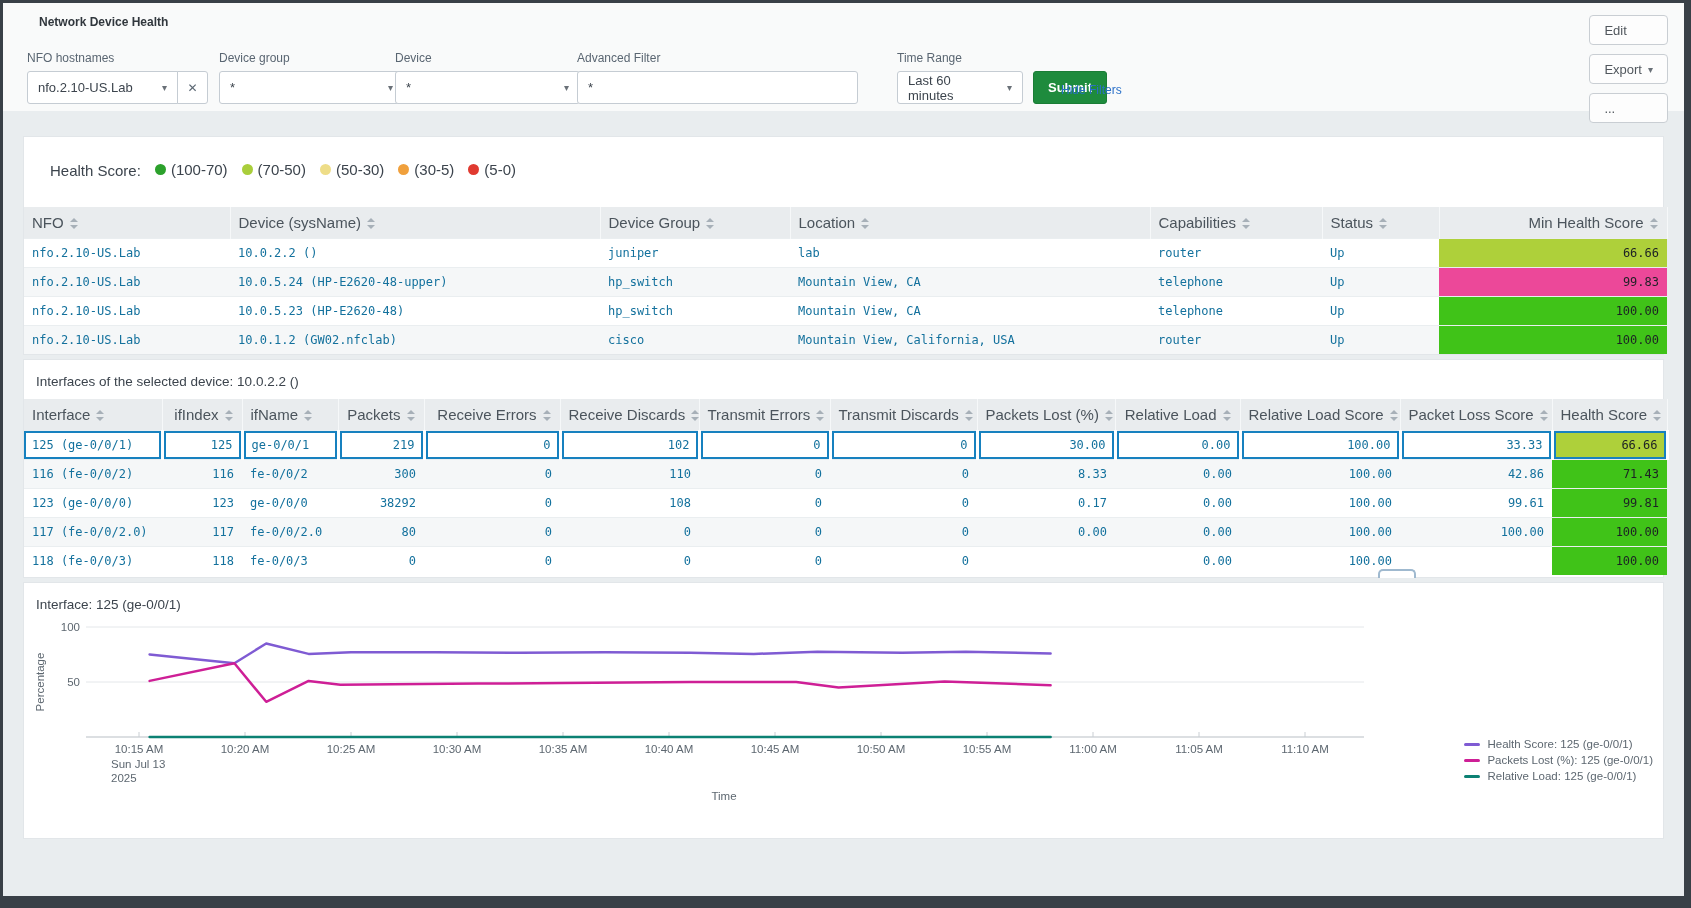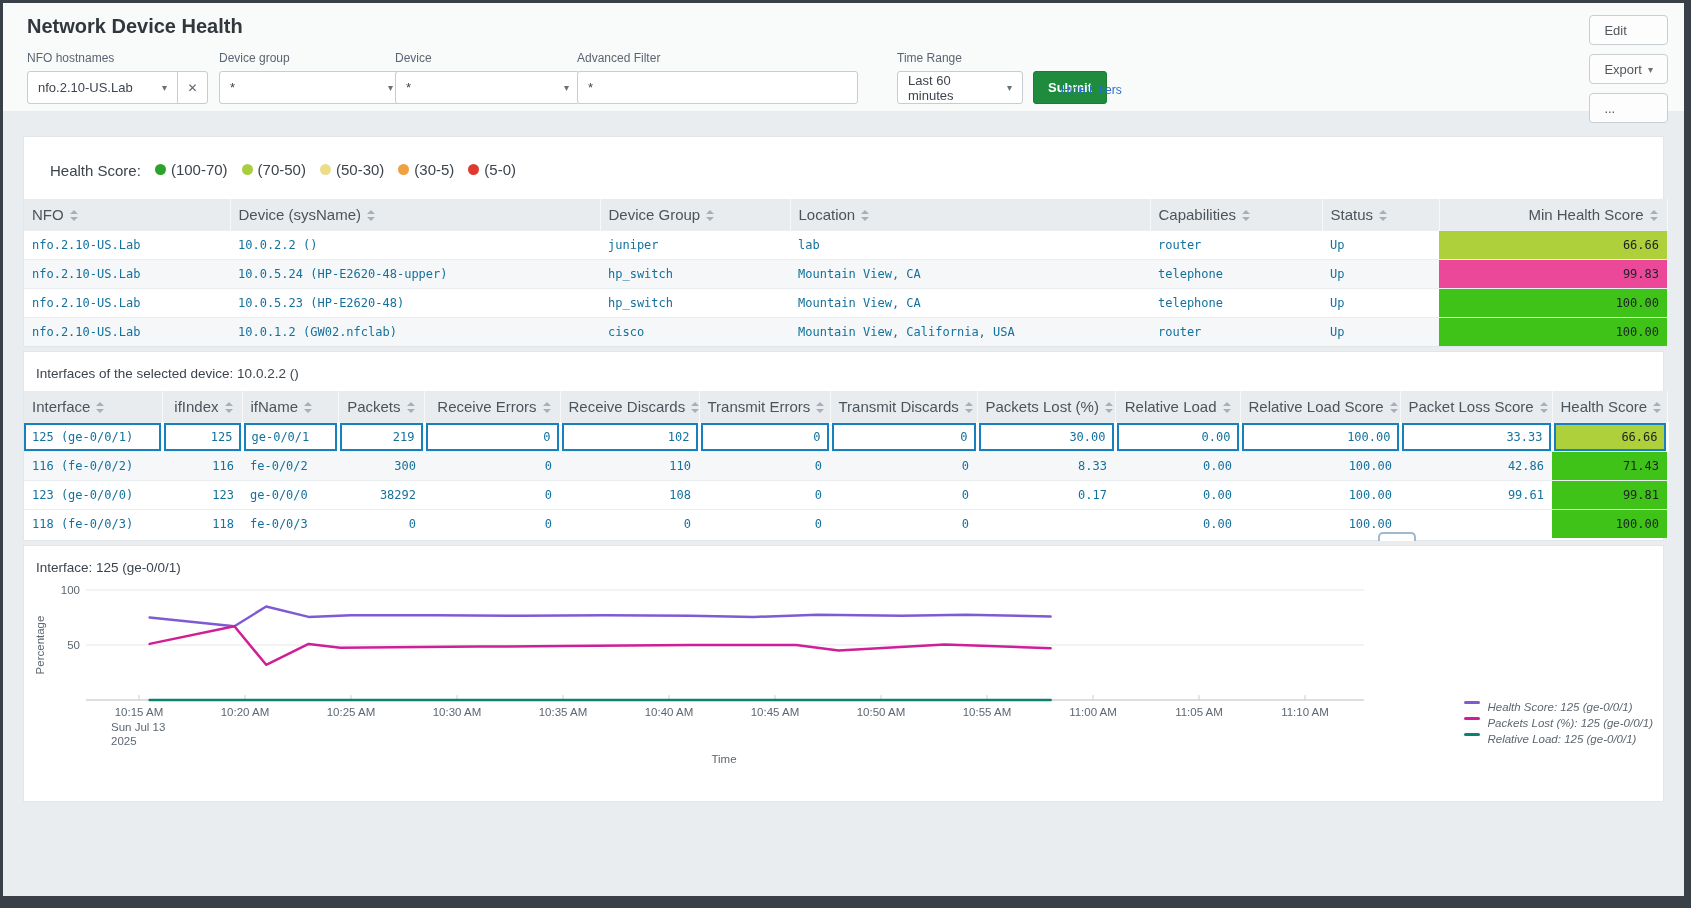--- a/index.html
+++ b/index.html
@@ -4,21 +4,21 @@
 <style>
   * { margin:0; padding:0; box-sizing:border-box; }
   html,body { width:1691px; height:908px; }
   body { font-family:"Liberation Sans", sans-serif; background:#394047; }
   .frame { position:relative; width:1691px; height:908px;
            border-top:3px solid #394047; border-left:3px solid #394047;
            border-right:7px solid #394047; border-bottom:12px solid #394047;
            background:#e9edef; overflow:hidden; }
   
   .band { position:relative; height:108px; background:#f9fafa; }
-  .page-title { position:absolute; left:24px; top:12px; font-size:20px; font-weight:700; color:#31373d; }
+  .page-title { position:absolute; left:36px; top:12px; font-size:12px; font-weight:700; color:#31373d; }
   .hdr-btns { position:absolute; right:16px; top:12px; display:flex; gap:9px;flex-direction:column; }
   .btn { height:30px; padding:0 14px; background:#fdfdfd; border:1px solid #c9ced3; border-radius:4px;
          font-size:13px; color:#51575d; font-family:"Liberation Sans",sans-serif; cursor:pointer;
          display:inline-flex; align-items:center; gap:6px; }
   .caret { font-size:10px; color:#6a7publicity178;} .caret{color:#6a7178;}
   .field { position:absolute; top:48px; }
   .flabel { font-size:12px; color:#5a6672; margin-bottom:6px; }
   .combo { display:flex; }
   .select, .tinput { height:33px; background:#fff; border:1px solid #c5ccd3; border-radius:3px;
          font-size:13px; color:#3c444d; display:flex; align-items:center; padding:0 10px; }
@@ -30,21 +30,21 @@
   input.tinput { width:100%; font-family:"Liberation Sans",sans-serif; }
   .btn-green { height:33px; padding:0 14px; background:#1e8b3d; border:1px solid #1a7d36; border-radius:3px;
          color:#fff; font-size:13px; font-weight:700; cursor:pointer; }
   .link { font-size:12px; color:#2a70c8; text-decoration:none; cursor:pointer; }
   
   .panel { background:#fff; border:1px solid #e2e6e9; margin:0 20px; position:relative; }
   .pA { margin-top:25px; }
   .pB { margin-top:4px; padding-bottom:2px; }
   .pC { margin-top:4px; padding-bottom:20px; }
   
-  .hs-row { display:flex; align-items:center; padding:24px 24px 20px 26px;border-radius:17px; }
+  .hs-row { display:flex; align-items:center; padding:24px 24px 28px 26px;border-radius:17px; }
   .hs-label { font-size:15px; color:#3c444d; margin-right:14px; }
   .hs-item { display:inline-flex; align-items:center; margin-right:14px; font-size:15px; color:#3c444d; }
   .dot { width:11px; height:11px; border-radius:50%; display:inline-block; margin-right:5px; }
   
   table.tbl { width:100%; border-collapse:collapse; table-layout:fixed; }
   .tbl th { background:#e9ecee; font-size:15px; font-weight:400; color:#4b545c; text-align:left;
             padding:7px 8px; border-right:1px solid #f6f8f9; white-space:nowrap; overflow:hidden; cursor:pointer; }
   .tbl th.r { text-align:right; }
   .tbl td { font-family:"DejaVu Sans Mono", monospace; font-size:12px; color:#13719d;
             padding:7px 8px; border-top:1px solid #eaeef0; white-space:nowrap; overflow:hidden; }
@@ -57,21 +57,21 @@
   .sort::after  { content:""; position:absolute; bottom:0; left:0; border-left:4px solid transparent;
                   border-right:4px solid transparent; border-top:4px solid #a7b0b8; }
   tr.sel td { box-shadow: inset 0 0 0 2px #1781bf; border-right:3px solid #fff; background:#fff; }
   tr.sel td.score { background:inherit; }
   .iface-title, .chart-title { font-size:13.5px; font-weight:400; color:#3c444d; padding:14px 16px 10px 12px; }
   .pag-stub { position:absolute; bottom:-1px; right:247px; width:38px; height:9px; background:#fff;
               border:2px solid #9fb9cf; border-bottom:none; border-radius:5px 5px 0 0; }
   
   .tick { font-family:"Liberation Sans",sans-serif; font-size:11.5px; fill:#5d6770; }
   .legend { position:absolute; top:155px; right:10px; display:flex; flex-direction:column; gap:4px; }
-  .lg-row { display:flex; align-items:flex-start; font-size:11.5px; color:#5d6770; cursor:pointer;font-style:italic; }
+  .lg-row { display:flex; align-items:center; font-size:11.5px; color:#5d6770; cursor:pointer; }
   .lg-swatch { width:16px; height:3px; border-radius:2px; margin-right:7px; display:inline-block; }
 </style>
 </head>
 <body>
 
 <div class="frame">
 
   <div class="band">
     <div class="page-title">Network Device Health</div>
 
@@ -291,20 +291,35 @@
             <td class="r">38292</td>
             <td class="r">0</td>
             <td class="r">108</td>
             <td class="r">0</td>
             <td class="r">0</td>
             <td class="r">0.17</td>
             <td class="r">0.00</td>
             <td class="r">100.00</td>
             <td class="r">99.61</td>
             <td class="r score" style="background: rgb(64, 195, 24);">99.81</td>
+          </tr>
+          <tr class="alt ">
+            <td>117 (fe-0/0/2.0)</td>
+            <td class="r">117</td>
+            <td>fe-0/0/2.0</td>
+            <td class="r">80</td>
+            <td class="r">0</td>
+            <td class="r">0</td>
+            <td class="r">0</td>
+            <td class="r">0</td>
+            <td class="r">0.00</td>
+            <td class="r">0.00</td>
+            <td class="r">100.00</td>
+            <td class="r">100.00</td>
+            <td class="r score" style="background: rgb(64, 195, 24);">100.00</td>
           </tr>
           <tr>
             <td>118 (fe-0/0/3)</td>
             <td class="r">118</td>
             <td>fe-0/0/3</td>
             <td class="r">0</td>
             <td class="r">0</td>
             <td class="r">0</td>
             <td class="r">0</td>
             <td class="r">0</td>

